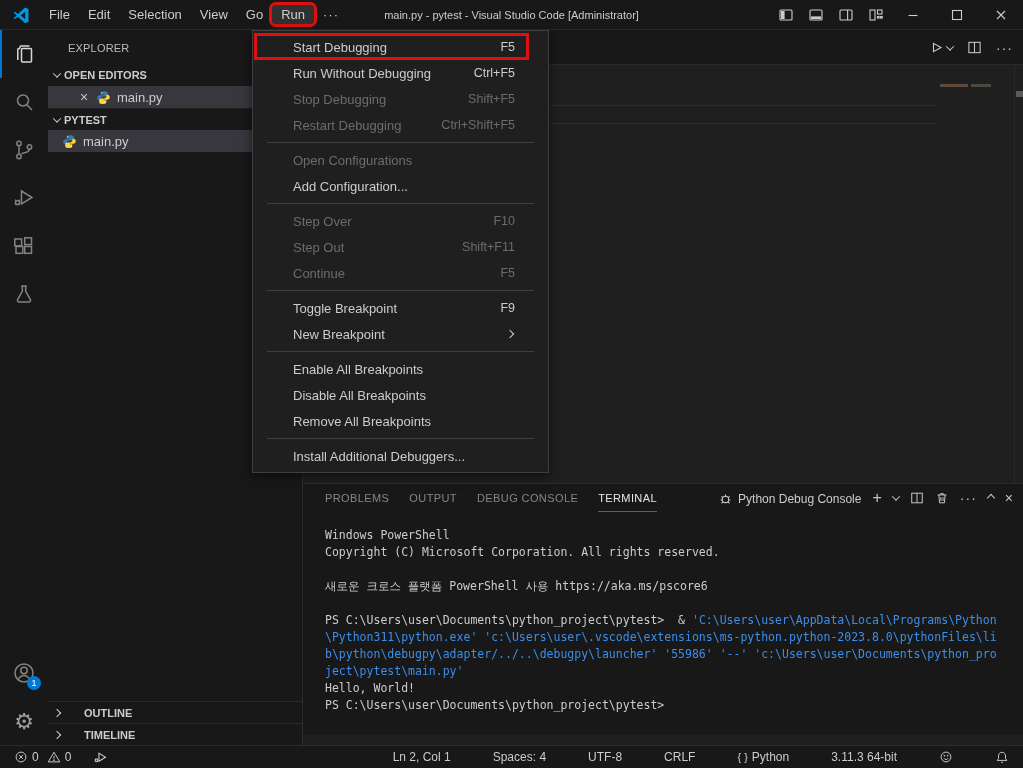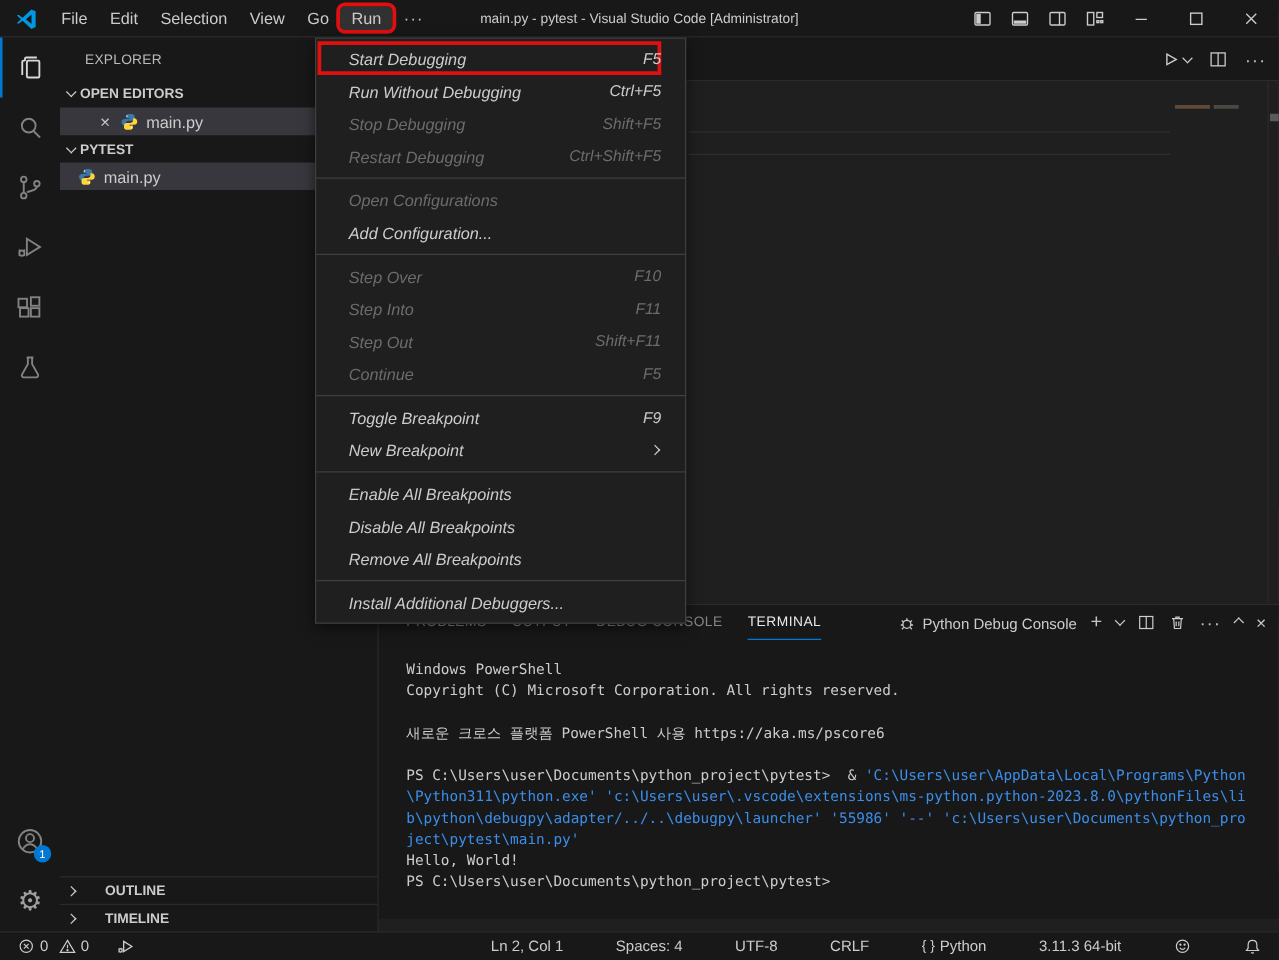--- a/index.html
+++ b/index.html
@@ -1,18 +1,18 @@
 <!DOCTYPE html>
 <html><head>
 <meta charset="utf-8">
 <style>
   * { margin:0; padding:0; box-sizing:border-box; }
   html,body { width:1023px; height:768px; overflow:hidden; background:#1f1f1f;
     font-family:"Liberation Sans", sans-serif; }
-  #app { position:relative; width:1023px; height:708px; background:#701a75; color:#cccccc;border-radius:12px; }
+  #app { position:relative; width:1023px; height:708px; background:#fde047; color:#cccccc;border-radius:12px; }
 
   
   .titlebar { position:absolute; left:0; top:0; width:1023px; height:30px; background:#181818;
     border-bottom:1px solid #2b2b2b; display:flex; align-items:center; }
   .vscode-logo { margin:0 10px 0 12px; display:flex; }
   .mb-item { font-size:13px; color:#cccccc; padding:2px 9px; border-radius:4px; cursor:default; }
   .mb-item.mb-active { background:#313132; outline:3px solid var(--red); outline-offset:0; }
   .mb-more { font-size:13px; color:#cccccc; padding:2px 9px; letter-spacing:1px; }
   .tb-title { position:absolute; left:50%; transform:translateX(-50%); font-size:11px; color:#cccccc; white-space:nowrap; }
   .tb-right { margin-left:auto; display:flex; align-items:center; height:100%; }
@@ -76,21 +76,21 @@
   
   .statusbar { position:absolute; left:0; top:745px; width:1023px; height:23px; background:#181818; border-top:1px solid #2b2b2b;
     display:flex; align-items:center; font-size:12px; color:#cccccc; padding:0 10px; }
   .st-left { display:flex; align-items:center; gap:6px; }
   .st-item { display:flex; align-items:center; gap:4px; padding:0 4px; }
   .st-right { margin-left:auto; display:flex; align-items:center; gap:34px; }
   .braces { font-size:11px; color:#cccccc; }
 
   
   .menu { position:absolute; left:252px; top:30px; width:297px; background:#1f1f1f; border:1px solid #3f3f40;
-    box-shadow:0 3px 10px rgba(0,0,0,.55); padding:3px 0; z-index:50;font-style:italic; }
+    box-shadow:0 3px 10px rgba(0,0,0,.55); padding:3px 14px; z-index:50; }
   .menu-item { height:26px; display:flex; align-items:center; padding:0 19px 0 26px; font-size:13px; color:#cccccc; cursor:default; position:relative; }
   .menu-item.disabled { color:#6c6c6c; }
   .mi-key { margin-left:auto; font-size:12.5px; }
   .mi-chev { margin-left:auto; color:#cccccc; margin-right:2px; }
   .menu-sep { height:1px; background:#3f3f40; margin:4px 0; }
   .annotation-start { position:absolute; left:1px; top:2px; width:275px; height:27px; border:3px solid var(--red); pointer-events:none; }
   :root { --red:#e01010; }
 
   svg { display:block; }
 </style>
@@ -418,24 +418,20 @@
       </div>
       <div class="menu-item">
         <span>Add Configuration...</span>
       </div>
       <div class="menu-sep"></div>
       <div class="menu-item disabled">
         <span>Step Over</span>
         <span class="mi-key">F10</span>
       </div>
       <div class="menu-item disabled">
-        <span>Step Into</span>
-        <span class="mi-key">F11</span>
-      </div>
-      <div class="menu-item disabled">
         <span>Step Out</span>
         <span class="mi-key">Shift+F11</span>
       </div>
       <div class="menu-item disabled">
         <span>Continue</span>
         <span class="mi-key">F5</span>
       </div>
       <div class="menu-sep"></div>
       <div class="menu-item">
         <span>Toggle Breakpoint</span>

